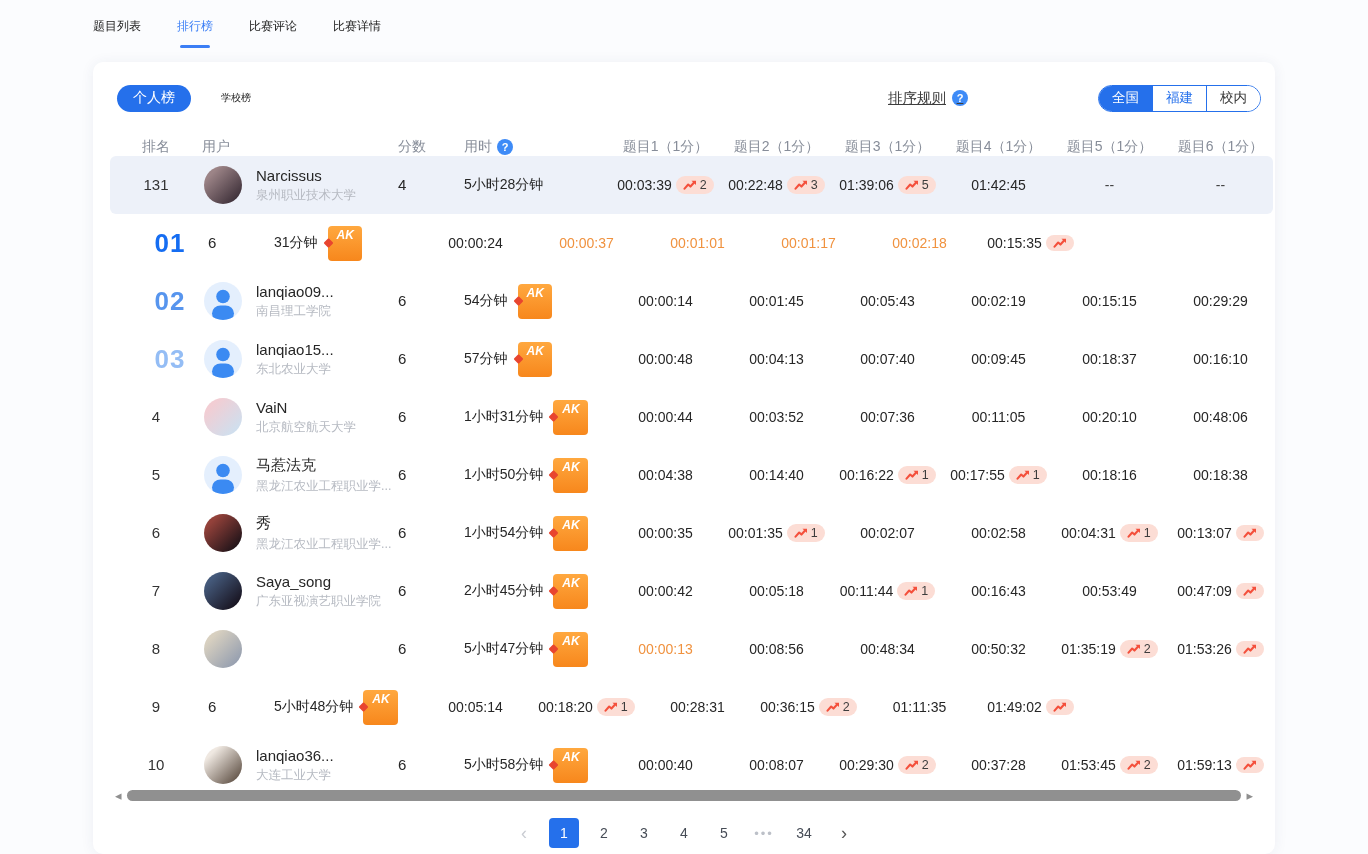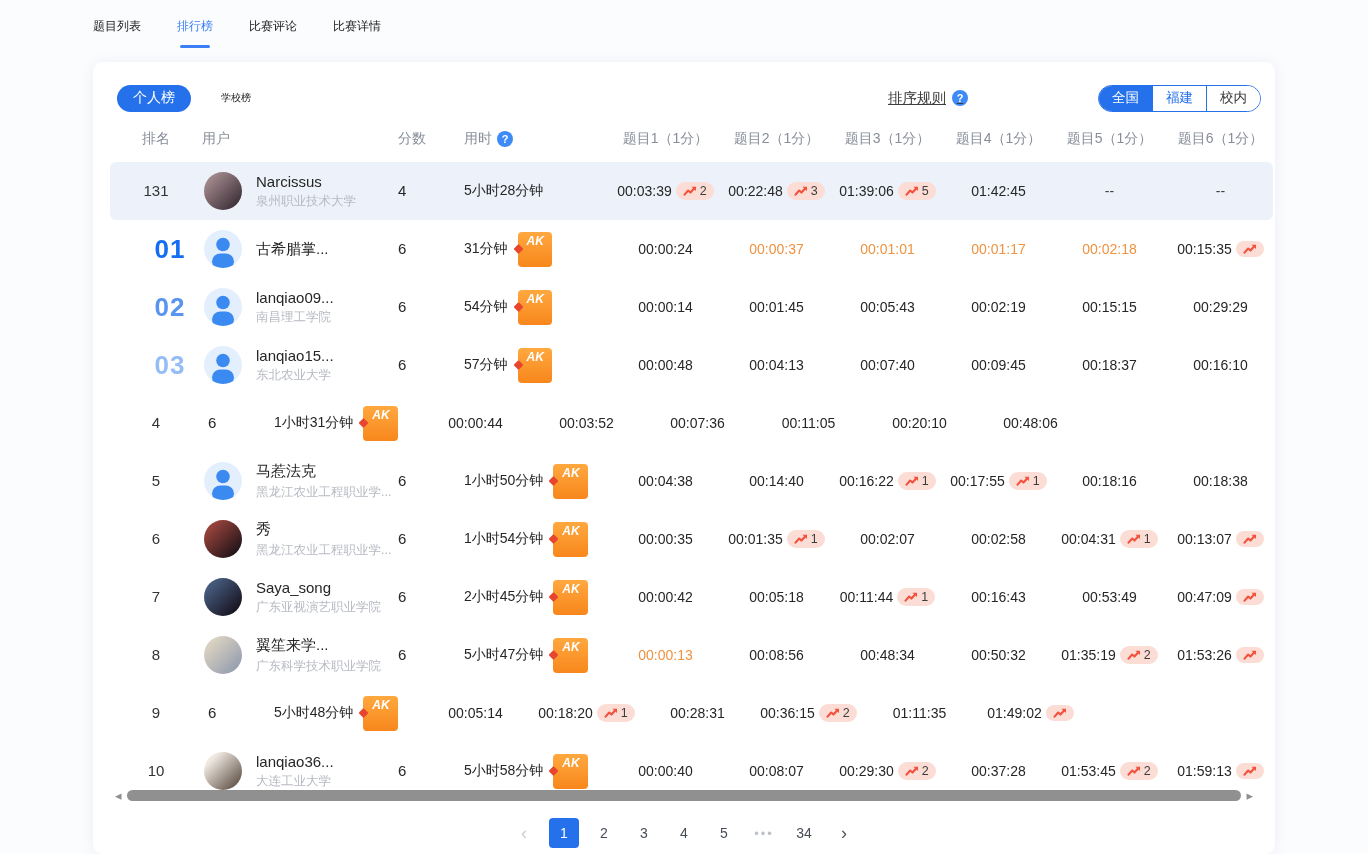--- a/index.html
+++ b/index.html
@@ -30,21 +30,21 @@
   .qmark{width:16px; height:16px; border-radius:50%; background:#3e8bf7; color:#fff; font-size:11px;
     display:flex; align-items:center; justify-content:center; cursor:pointer; font-weight:bold;}
   .segment{display:flex; border:1px solid var(--accent); border-radius:14px; overflow:hidden; height:27px; background:#fff;}
   .seg{padding:0 13px; font-size:13.5px; display:flex; align-items:center; color:var(--accent);
     border-left:1px solid var(--accent); cursor:pointer; background:#fff;}
   .seg:first-child{border-left:none;}
   .seg.active{background:var(--accent); color:#fff;}
   .seg.dark{color:#333;}
 
   
-  .thead{display:flex; align-items:flex-start; height:32px; margin:18px 2px 0 17px; color:#878d99; font-size:14px;}
+  .thead{display:flex; align-items:flex-end; height:32px; margin:12px 2px 0 17px; color:#878d99; font-size:14px;}
   .tbody{margin:0;}
   .row{display:flex; align-items:center; height:58px; margin:0 2px 0 17px; border-radius:6px;}
   .row.highlight{background:var(--hl);}
 
   .c-rank{width:92px; text-align:center; flex-shrink:0;}
   .c-user{width:190px; display:flex; align-items:center; flex-shrink:0; overflow:visible;}
   .c-score{width:60px; padding-left:6px; flex-shrink:0;}
   .c-time{width:150px; padding-left:12px; display:flex; align-items:center; gap:5px; flex-shrink:0; white-space:nowrap;}
   .c-gap{width:8px; flex-shrink:0;}
   .c-prob{width:111px; display:flex; align-items:center; justify-content:center; gap:4px; flex-shrink:0; white-space:nowrap;}
@@ -184,177 +184,173 @@
         </div>
         <div class="c-prob">
           <span class="t dash">--</span>
         </div>
         <div class="c-prob">
           <span class="t dash">--</span>
         </div>
       </div>
       <div class="row">
         <div class="c-rank"><span class="rank-top t1">01</span></div>
+        <div class="c-score"><span class="score-val">6</span></div>
+        <div class="c-time">
+          <span class="time-val">31分钟</span>
+          <span class="ak">AK</span>
+        </div>
+        <div class="c-gap"></div>
+        <div class="c-prob">
+          <span class="t">00:00:24</span>
+        </div>
+        <div class="c-prob">
+          <span class="t orange">00:00:37</span>
+        </div>
+        <div class="c-prob">
+          <span class="t orange">00:01:01</span>
+        </div>
+        <div class="c-prob">
+          <span class="t orange">00:01:17</span>
+        </div>
+        <div class="c-prob">
+          <span class="t orange">00:02:18</span>
+        </div>
+        <div class="c-prob">
+          <span class="t">00:15:35</span>
+          <span class="badge">
+            <svg viewBox="0 0 14 11">
+              <path d="M1 9.5 L5 5 L7.5 7.2 L12 2.2" stroke="#f4503c" stroke-width="2.3" fill="none" stroke-linecap="round" stroke-linejoin="round"></path>
+              <path d="M8.6 0.8 L13.6 0.8 L13.6 5.4 Z" fill="#f4503c"></path>
+            </svg>
+          </span>
+        </div>
+      </div>
+      <div class="row">
+        <div class="c-rank"><span class="rank-top t2">02</span></div>
         <div class="c-user">
           <div class="avatar">
             <svg width="38" height="38" viewBox="0 0 38 38">
               <circle cx="19" cy="14.5" r="6.8" fill="#3b8af2"></circle>
               <rect x="8" y="23.5" width="22" height="16" rx="8.5" fill="#3b8af2"></rect>
             </svg>
           </div>
           <div class="user-info">
-            <div class="user-name">古希腊掌...</div>
-          </div>
-        </div>
-        <div class="c-score"><span class="score-val">6</span></div>
-        <div class="c-time">
-          <span class="time-val">31分钟</span>
-          <span class="ak">AK</span>
-        </div>
-        <div class="c-gap"></div>
-        <div class="c-prob">
-          <span class="t">00:00:24</span>
-        </div>
-        <div class="c-prob">
-          <span class="t orange">00:00:37</span>
-        </div>
-        <div class="c-prob">
-          <span class="t orange">00:01:01</span>
-        </div>
-        <div class="c-prob">
-          <span class="t orange">00:01:17</span>
-        </div>
-        <div class="c-prob">
-          <span class="t orange">00:02:18</span>
-        </div>
-        <div class="c-prob">
-          <span class="t">00:15:35</span>
-          <span class="badge">
-            <svg viewBox="0 0 14 11">
-              <path d="M1 9.5 L5 5 L7.5 7.2 L12 2.2" stroke="#f4503c" stroke-width="2.3" fill="none" stroke-linecap="round" stroke-linejoin="round"></path>
-              <path d="M8.6 0.8 L13.6 0.8 L13.6 5.4 Z" fill="#f4503c"></path>
-            </svg>
-          </span>
-        </div>
-      </div>
-      <div class="row">
-        <div class="c-rank"><span class="rank-top t2">02</span></div>
+            <div class="user-name">lanqiao09...</div>
+            <div class="user-school">南昌理工学院</div>
+          </div>
+        </div>
+        <div class="c-score"><span class="score-val">6</span></div>
+        <div class="c-time">
+          <span class="time-val">54分钟</span>
+          <span class="ak">AK</span>
+        </div>
+        <div class="c-gap"></div>
+        <div class="c-prob">
+          <span class="t">00:00:14</span>
+        </div>
+        <div class="c-prob">
+          <span class="t">00:01:45</span>
+        </div>
+        <div class="c-prob">
+          <span class="t">00:05:43</span>
+        </div>
+        <div class="c-prob">
+          <span class="t">00:02:19</span>
+        </div>
+        <div class="c-prob">
+          <span class="t">00:15:15</span>
+        </div>
+        <div class="c-prob">
+          <span class="t">00:29:29</span>
+        </div>
+      </div>
+      <div class="row">
+        <div class="c-rank"><span class="rank-top t3">03</span></div>
         <div class="c-user">
           <div class="avatar">
             <svg width="38" height="38" viewBox="0 0 38 38">
               <circle cx="19" cy="14.5" r="6.8" fill="#3b8af2"></circle>
               <rect x="8" y="23.5" width="22" height="16" rx="8.5" fill="#3b8af2"></rect>
             </svg>
           </div>
           <div class="user-info">
-            <div class="user-name">lanqiao09...</div>
-            <div class="user-school">南昌理工学院</div>
-          </div>
-        </div>
-        <div class="c-score"><span class="score-val">6</span></div>
-        <div class="c-time">
-          <span class="time-val">54分钟</span>
-          <span class="ak">AK</span>
-        </div>
-        <div class="c-gap"></div>
-        <div class="c-prob">
-          <span class="t">00:00:14</span>
-        </div>
-        <div class="c-prob">
-          <span class="t">00:01:45</span>
-        </div>
-        <div class="c-prob">
-          <span class="t">00:05:43</span>
-        </div>
-        <div class="c-prob">
-          <span class="t">00:02:19</span>
-        </div>
-        <div class="c-prob">
-          <span class="t">00:15:15</span>
-        </div>
-        <div class="c-prob">
-          <span class="t">00:29:29</span>
-        </div>
-      </div>
-      <div class="row">
-        <div class="c-rank"><span class="rank-top t3">03</span></div>
+            <div class="user-name">lanqiao15...</div>
+            <div class="user-school">东北农业大学</div>
+          </div>
+        </div>
+        <div class="c-score"><span class="score-val">6</span></div>
+        <div class="c-time">
+          <span class="time-val">57分钟</span>
+          <span class="ak">AK</span>
+        </div>
+        <div class="c-gap"></div>
+        <div class="c-prob">
+          <span class="t">00:00:48</span>
+        </div>
+        <div class="c-prob">
+          <span class="t">00:04:13</span>
+        </div>
+        <div class="c-prob">
+          <span class="t">00:07:40</span>
+        </div>
+        <div class="c-prob">
+          <span class="t">00:09:45</span>
+        </div>
+        <div class="c-prob">
+          <span class="t">00:18:37</span>
+        </div>
+        <div class="c-prob">
+          <span class="t">00:16:10</span>
+        </div>
+      </div>
+      <div class="row">
+        <div class="c-rank"><span class="rank-plain">4</span></div>
+        <div class="c-user">
+          <div class="avatar" style="background: linear-gradient(135deg, rgb(242, 205, 211) 20%, rgb(207, 223, 238) 85%);"></div>
+          <div class="user-info">
+            <div class="user-name">VaiN</div>
+            <div class="user-school">北京航空航天大学</div>
+          </div>
+        </div>
+        <div class="c-score"><span class="score-val">6</span></div>
+        <div class="c-time">
+          <span class="time-val">1小时31分钟</span>
+          <span class="ak">AK</span>
+        </div>
+        <div class="c-gap"></div>
+        <div class="c-prob">
+          <span class="t">00:00:44</span>
+        </div>
+        <div class="c-prob">
+          <span class="t">00:03:52</span>
+        </div>
+        <div class="c-prob">
+          <span class="t">00:07:36</span>
+        </div>
+        <div class="c-prob">
+          <span class="t">00:11:05</span>
+        </div>
+        <div class="c-prob">
+          <span class="t">00:20:10</span>
+        </div>
+        <div class="c-prob">
+          <span class="t">00:48:06</span>
+        </div>
+      </div>
+      <div class="row">
+        <div class="c-rank"><span class="rank-plain">5</span></div>
         <div class="c-user">
           <div class="avatar">
             <svg width="38" height="38" viewBox="0 0 38 38">
               <circle cx="19" cy="14.5" r="6.8" fill="#3b8af2"></circle>
               <rect x="8" y="23.5" width="22" height="16" rx="8.5" fill="#3b8af2"></rect>
             </svg>
           </div>
           <div class="user-info">
-            <div class="user-name">lanqiao15...</div>
-            <div class="user-school">东北农业大学</div>
-          </div>
-        </div>
-        <div class="c-score"><span class="score-val">6</span></div>
-        <div class="c-time">
-          <span class="time-val">57分钟</span>
-          <span class="ak">AK</span>
-        </div>
-        <div class="c-gap"></div>
-        <div class="c-prob">
-          <span class="t">00:00:48</span>
-        </div>
-        <div class="c-prob">
-          <span class="t">00:04:13</span>
-        </div>
-        <div class="c-prob">
-          <span class="t">00:07:40</span>
-        </div>
-        <div class="c-prob">
-          <span class="t">00:09:45</span>
-        </div>
-        <div class="c-prob">
-          <span class="t">00:18:37</span>
-        </div>
-        <div class="c-prob">
-          <span class="t">00:16:10</span>
-        </div>
-      </div>
-      <div class="row">
-        <div class="c-rank"><span class="rank-plain">4</span></div>
-        <div class="c-score"><span class="score-val">6</span></div>
-        <div class="c-time">
-          <span class="time-val">1小时31分钟</span>
-          <span class="ak">AK</span>
-        </div>
-        <div class="c-gap"></div>
-        <div class="c-prob">
-          <span class="t">00:00:44</span>
-        </div>
-        <div class="c-prob">
-          <span class="t">00:03:52</span>
-        </div>
-        <div class="c-prob">
-          <span class="t">00:07:36</span>
-        </div>
-        <div class="c-prob">
-          <span class="t">00:11:05</span>
-        </div>
-        <div class="c-prob">
-          <span class="t">00:20:10</span>
-        </div>
-        <div class="c-prob">
-          <span class="t">00:48:06</span>
-        </div>
-      </div>
-      <div class="row">
-        <div class="c-rank"><span class="rank-plain">5</span></div>
-        <div class="c-user">
-          <div class="avatar">
-            <svg width="38" height="38" viewBox="0 0 38 38">
-              <circle cx="19" cy="14.5" r="6.8" fill="#3b8af2"></circle>
-              <rect x="8" y="23.5" width="22" height="16" rx="8.5" fill="#3b8af2"></rect>
-            </svg>
-          </div>
-          <div class="user-info">
             <div class="user-name">马惹法克</div>
             <div class="user-school">黑龙江农业工程职业学...</div>
           </div>
         </div>
         <div class="c-score"><span class="score-val">6</span></div>
         <div class="c-time">
           <span class="time-val">1小时50分钟</span>
           <span class="ak">AK</span>
         </div>
         <div class="c-gap"></div>
@@ -489,24 +485,20 @@
               <path d="M1 9.5 L5 5 L7.5 7.2 L12 2.2" stroke="#f4503c" stroke-width="2.3" fill="none" stroke-linecap="round" stroke-linejoin="round"></path>
               <path d="M8.6 0.8 L13.6 0.8 L13.6 5.4 Z" fill="#f4503c"></path>
             </svg>
           </span>
         </div>
       </div>
       <div class="row">
         <div class="c-rank"><span class="rank-plain">8</span></div>
         <div class="c-user">
           <div class="avatar" style="background: linear-gradient(135deg, rgb(216, 208, 192) 20%, rgb(151, 160, 176) 85%);"></div>
-          <div class="user-info">
-            <div class="user-name">翼笙来学...</div>
-            <div class="user-school">广东科学技术职业学院</div>
-          </div>
         </div>
         <div class="c-score"><span class="score-val">6</span></div>
         <div class="c-time">
           <span class="time-val">5小时47分钟</span>
           <span class="ak">AK</span>
         </div>
         <div class="c-gap"></div>
         <div class="c-prob">
           <span class="t orange">00:00:13</span>
         </div>

